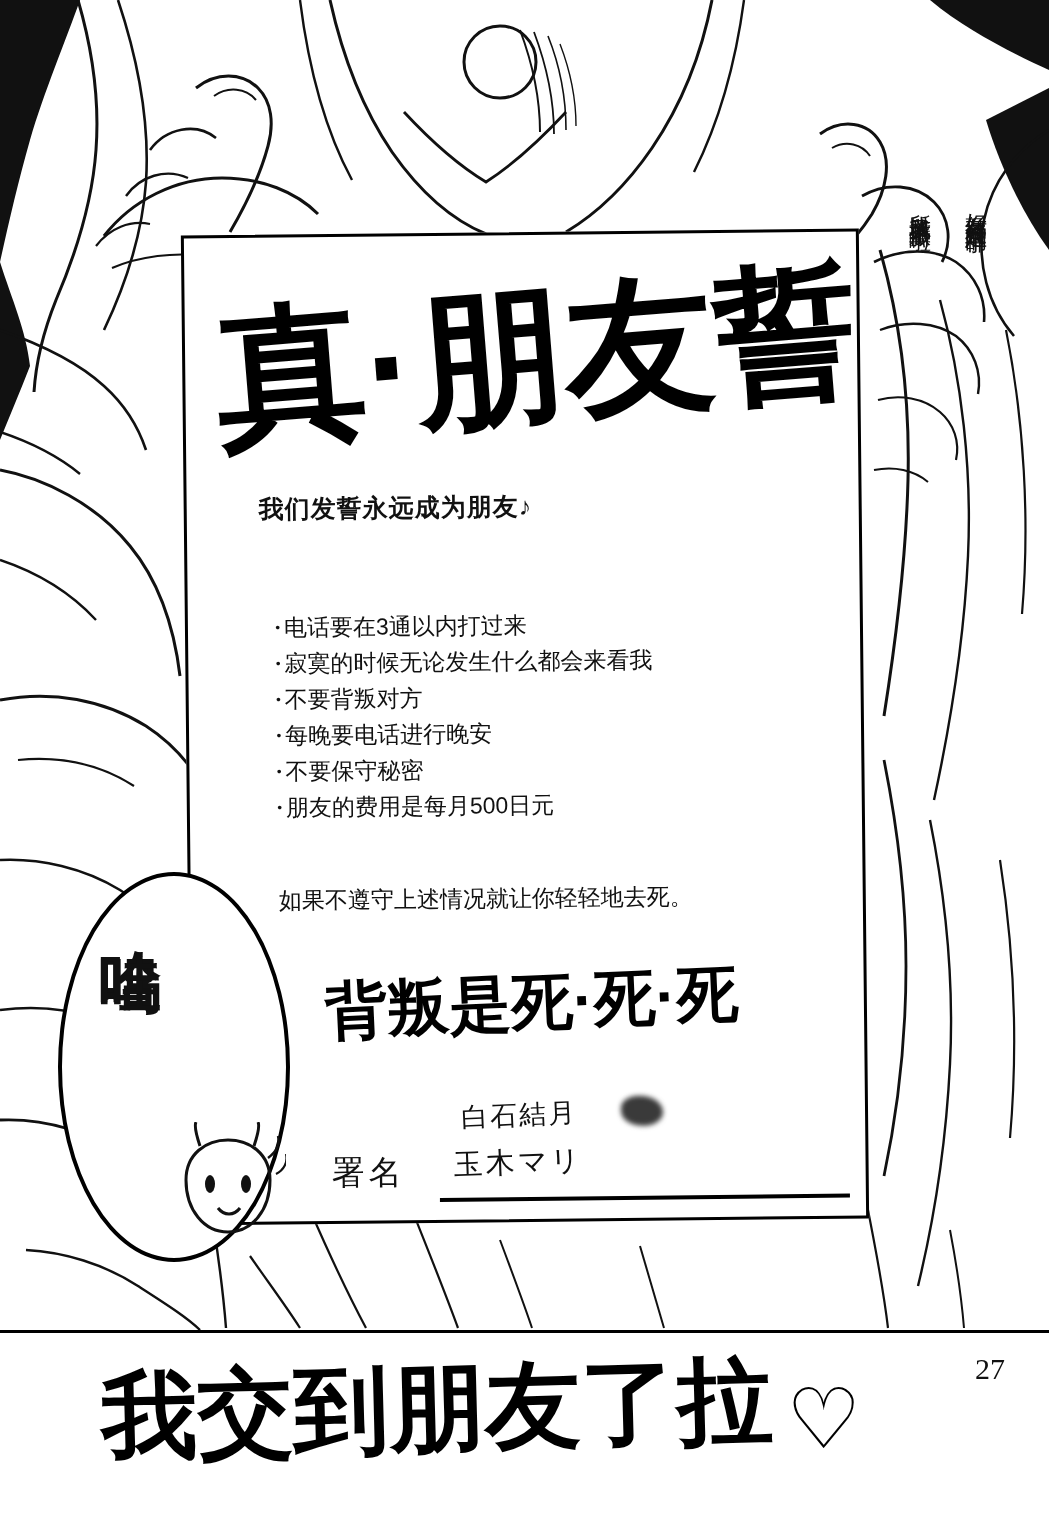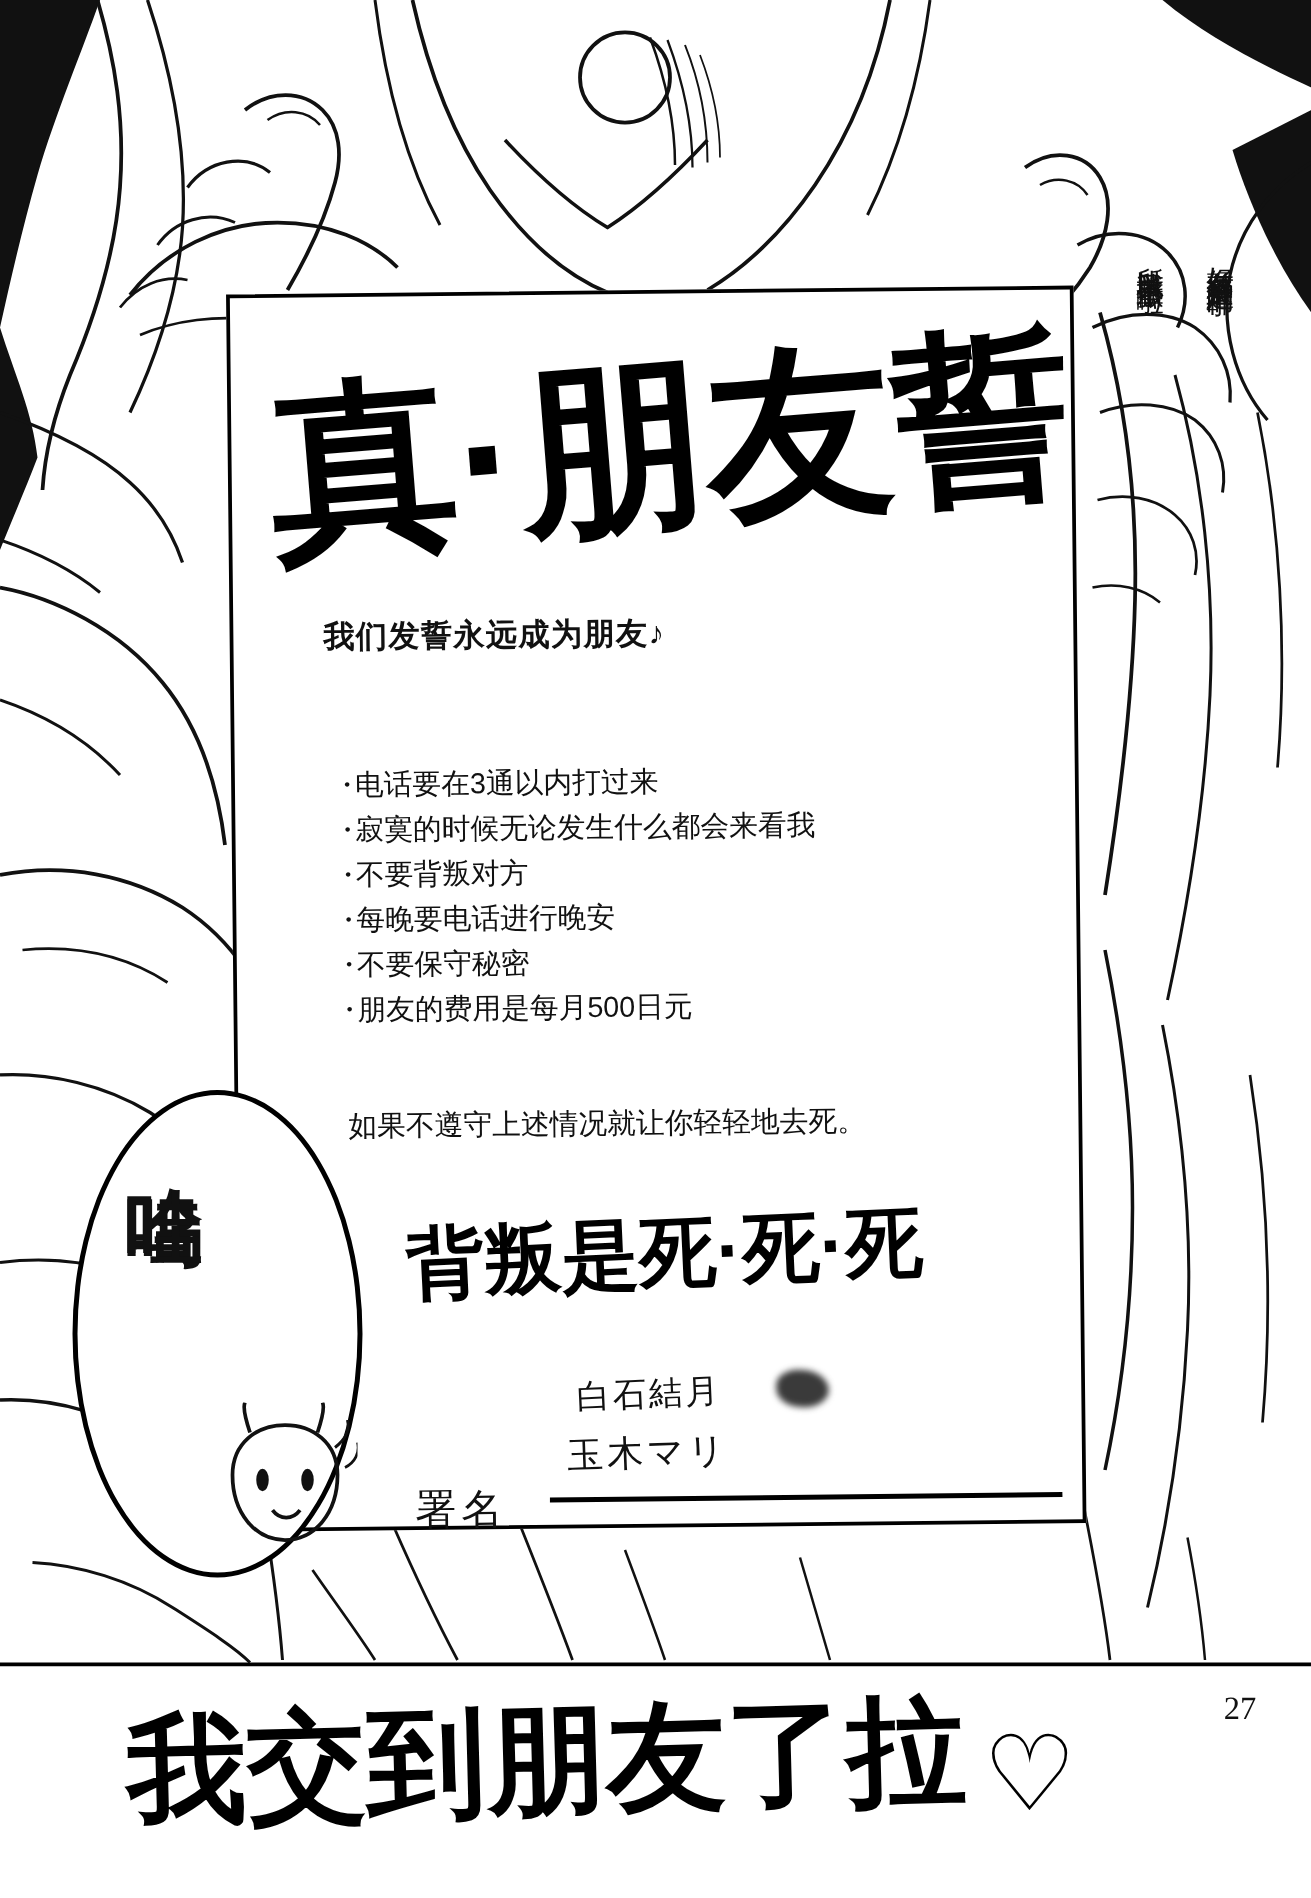--- a/index.html
+++ b/index.html
@@ -105,21 +105,20 @@
     width: 520px;
     height: 60px;
   }
   .sign-label {
     position: absolute;
     left: 0;
     top: 4px;
     font-size: 33px;
     letter-spacing: 4px;
     font-weight: 500;
-    margin-top: 35px;
   }
   .sign-rule {
     position: absolute;
     left: 108px;
     top: 52px;
     width: 410px;
     height: 4px;
     background: #000;
   }
   .sign-name-1 {
@@ -196,21 +195,21 @@
     left: 96px;
     top: 1340px;
     width: 820px;
     height: 150px;
   }
 
   .page-number {
     position: absolute;
     right: 44px;
     top: 1352px;
-    font-size: 26px;
+    font-size: 30px;
     font-family: "Liberation Serif", serif;
   }
 
   .hr-line {
     position: absolute;
     left: 0;
     top: 1330px;
     width: 1049px;
     height: 3px;
     background: #000;

